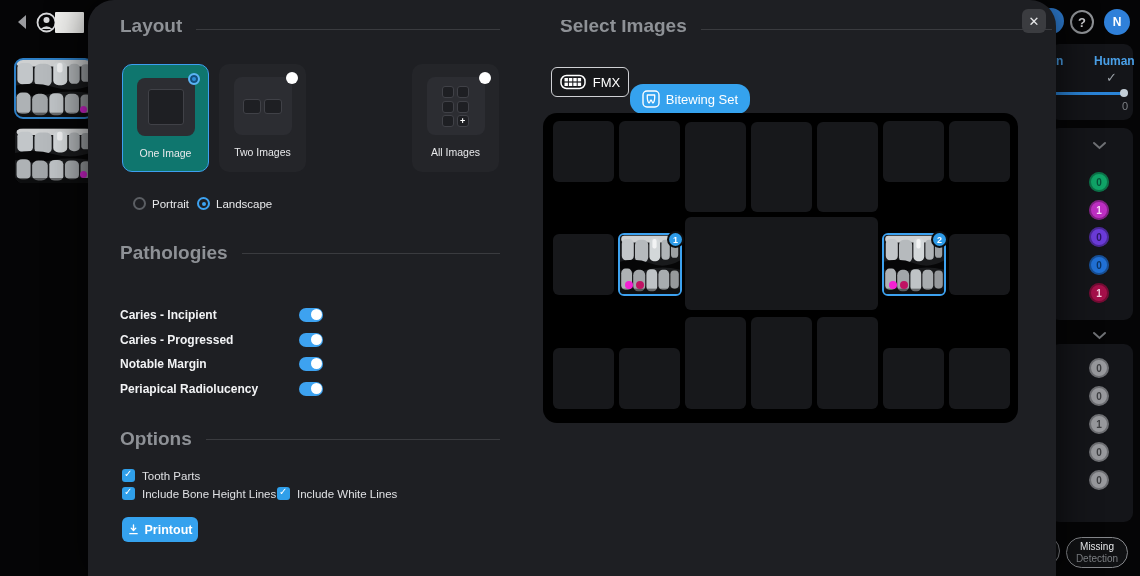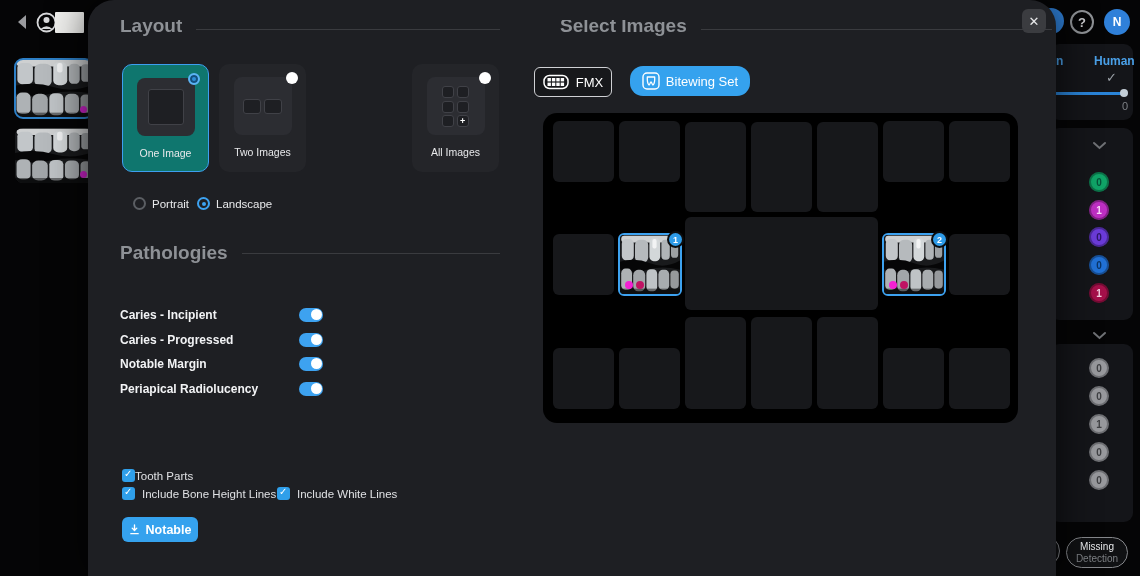--- a/index.html
+++ b/index.html
@@ -256,63 +256,67 @@
     </div>
     <div class="tgl-row" style="top:356px;">
       <span class="tgl-label">Notable Margin</span>
       <span class="toggle"></span>
     </div>
     <div class="tgl-row" style="top:381px;">
       <span class="tgl-label">Periapical Radiolucency</span>
       <span class="toggle"></span>
     </div>
 
-    <div class="abs" style="left:34px;top:469px;display:flex;align-items:center;">
+    <div class="abs sec-title" style="left:32px;top:428px;width:380px;">
+      <span>Options</span>
+      <div class="line"></div>
+    </div>
+    <div class="abs" style="left:34px;top:469px;display:flex;align-items:center;gap:7px;">
       <span class="cb"></span>
       <span class="cb-label">Tooth Parts</span>
     </div>
     <div class="abs" style="left:34px;top:487px;display:flex;align-items:center;gap:7px;">
       <span class="cb"></span>
       <span class="cb-label">Include Bone Height Lines</span>
     </div>
     <div class="abs" style="left:189px;top:487px;display:flex;align-items:center;gap:7px;">
       <span class="cb"></span>
       <span class="cb-label">Include White Lines</span>
     </div>
 
     <div class="abs blue-btn" style="left:34px;top:517px;width:76px;height:25px;font-size:12.5px;">
       <svg width="11" height="11" viewBox="0 0 12 12">
         <path d="M6 1v5.5M3.5 4.5L6 7l2.5-2.5M2 10.5h8" fill="none" stroke="#fff" stroke-width="1.5" stroke-linecap="round" stroke-linejoin="round"></path>
       </svg>
-      <span>Notable</span>
+      <span>Printout</span>
     </div>
 
     <div class="abs sec-title" style="left:455px;top:20px;width:492px;margin-left:17px;">
       <div class="cliptop">
           <span>Select Images</span>
         </div>
       <div class="line"></div>
     </div>
 
-    <div class="abs outline-btn" style="left:446px;top:67px;width:78px;height:30px;">
+    <div class="abs outline-btn" style="left:463px;top:67px;width:78px;height:30px;">
       <svg width="26" height="16" viewBox="0 0 26 16">
         <rect x="1" y="1.5" width="24" height="13" rx="5.5" fill="none" stroke="#fff" stroke-width="1.5"></rect>
         <rect x="4.5" y="4" width="3.4" height="3.4" fill="#fff"></rect>
           <rect x="8.9" y="4" width="3.4" height="3.4" fill="#fff"></rect>
         <rect x="13.3" y="4" width="3.4" height="3.4" fill="#fff"></rect>
           <rect x="17.7" y="4" width="3.4" height="3.4" fill="#fff"></rect>
         <rect x="4.5" y="8.6" width="3.4" height="3.4" fill="#fff"></rect>
           <rect x="8.9" y="8.6" width="3.4" height="3.4" fill="#fff"></rect>
         <rect x="13.3" y="8.6" width="3.4" height="3.4" fill="#fff"></rect>
           <rect x="17.7" y="8.6" width="3.4" height="3.4" fill="#fff"></rect>
       </svg>
       <span>FMX</span>
     </div>
 
-    <div class="abs blue-btn" style="left:542px;top:66px;width:120px;height:30px;font-size:13px;font-weight:normal;border-radius:13px;">
+    <div class="abs blue-btn" style="left:542px;top:84px;width:120px;height:30px;font-size:13px;font-weight:normal;border-radius:13px;">
       <svg width="18" height="18" viewBox="0 0 18 18">
         <rect x="1" y="1" width="16" height="16" rx="4" fill="none" stroke="#fff" stroke-width="1.4"></rect>
         <path d="M5.3 5h7.4 M5.3 5v2.6c0 2.6 1 5.4 1.8 5.4c.8 0 1.2-3.2 1.9-3.2s1.1 3.2 1.9 3.2c.8 0 1.8-2.8 1.8-5.4V5" fill="none" stroke="#fff" stroke-width="1.3" stroke-linecap="round"></path>
       </svg>
       <span>Bitewing Set</span>
     </div>
 
     <div id="mount">
       <div class="cell" style="left:10px;top:8px;width:61px;height:61px;"></div>
       <div class="cell" style="left:76px;top:8px;width:61px;height:61px;"></div>

